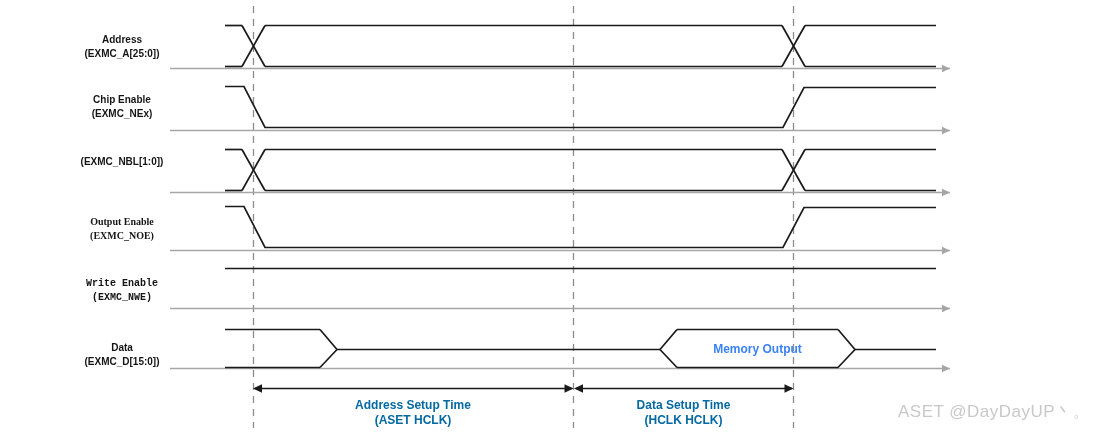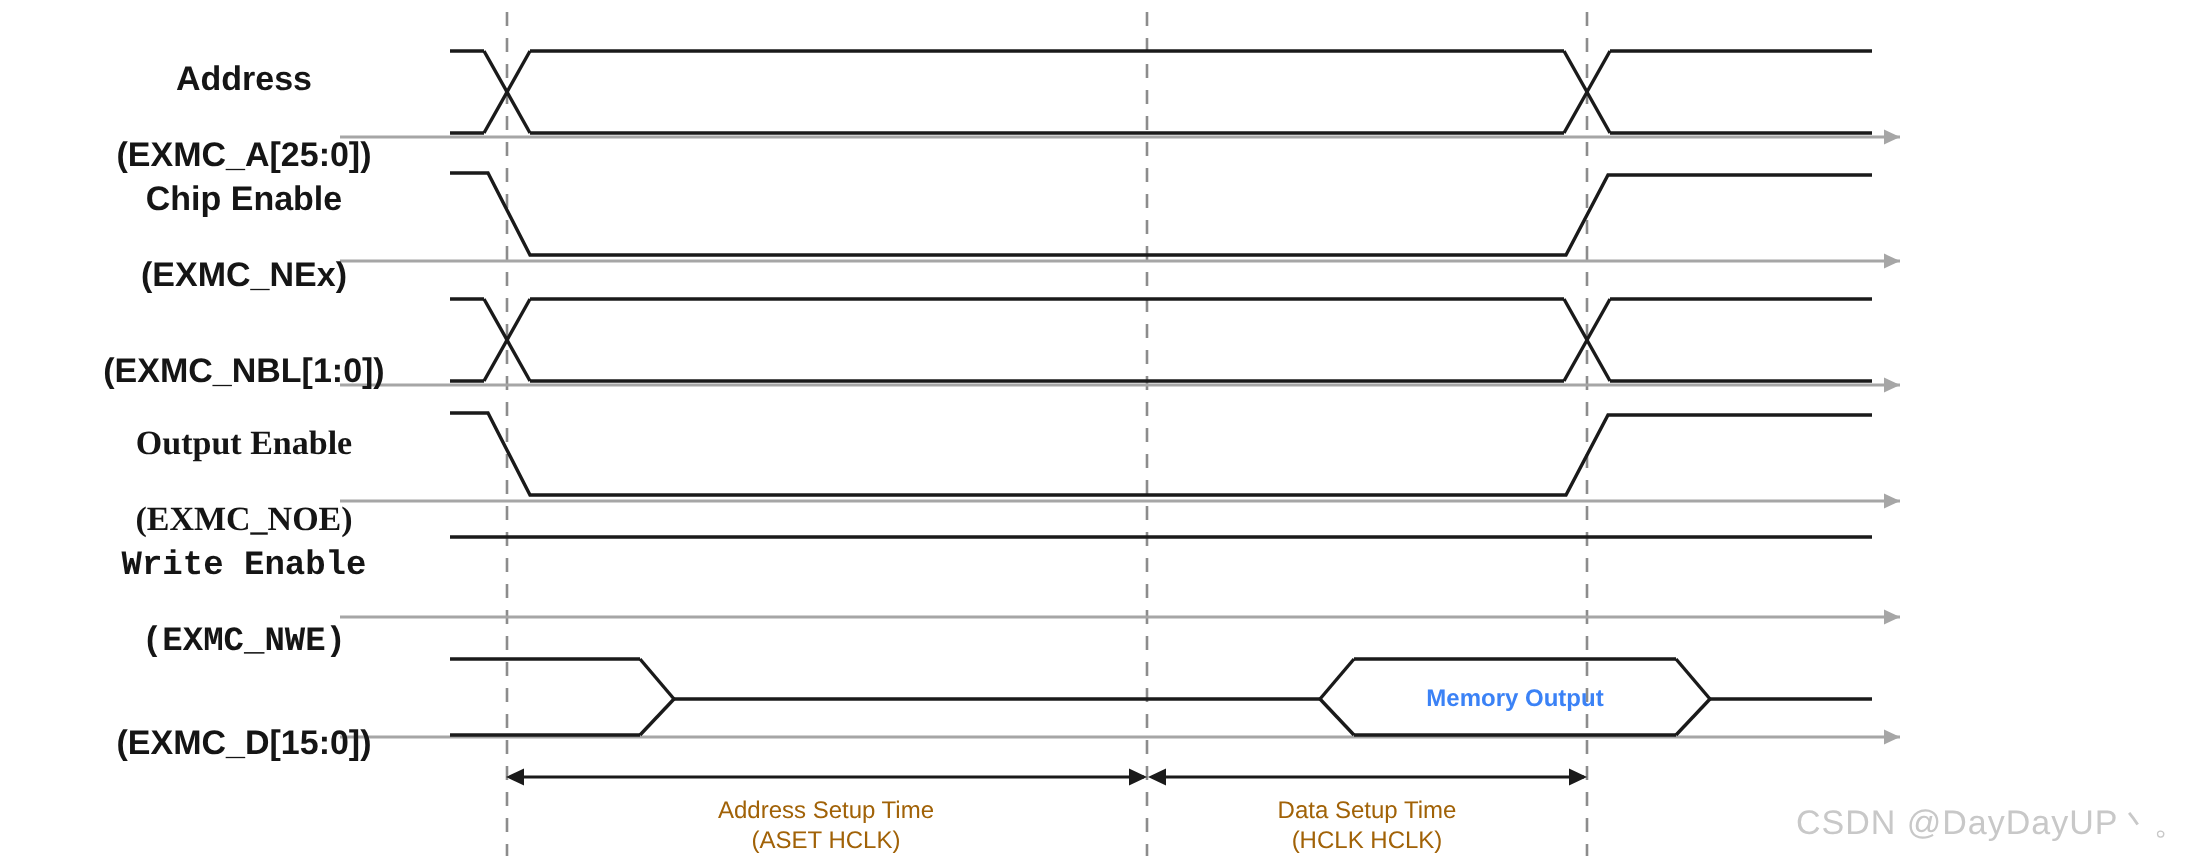--- a/index.html
+++ b/index.html
@@ -1,32 +1,32 @@
 <!DOCTYPE html>
 <html><head>
 <meta charset="utf-8">
 <style>
   html,body{margin:0;padding:0;background:#ffffff;}
   body{width:1100px;height:433px;position:relative;overflow:hidden;
        font-family:"Liberation Sans",sans-serif;}
   #diagram{position:absolute;left:0;top:0;width:1100px;height:433px;}
   .lbl{
     position:absolute;text-align:center;font-weight:bold;color:#151515;
-    font-size:17px;line-height:14px;font-family:"Liberation Sans",sans-serif;
+    font-size:10px;line-height:14px;font-family:"Liberation Sans",sans-serif;
     width:200px;left:22px;
   }
   .lbl .l1{display:block;}
-  .lbl .l2{display:block;margin-top:24px;}
+  .lbl .l2{display:block;}
   .bus-text{
     position:absolute;font-weight:bold;font-size:12px;color:#3b82f6;
     text-align:center;font-family:"Liberation Sans",sans-serif;
   }
   .tm{
-    position:absolute;text-align:center;font-weight:normal;font-size:12px;
-    color:#a16207;line-height:15px;font-family:"Liberation Sans",sans-serif;
+    position:absolute;text-align:center;font-weight:bold;font-size:12px;
+    color:#0369a1;line-height:15px;font-family:"Liberation Sans",sans-serif;
   }
   .wm{
     position:absolute;font-size:17px;color:#c8c8c8;letter-spacing:.5px;
     font-family:"Liberation Sans",sans-serif;white-space:nowrap;
   }
 </style>
 </head>
 <body>
 
 <svg id="diagram" viewBox="0 0 1100 433">
@@ -142,28 +142,29 @@
   <span class="l1">Output Enable</span>
   <span class="l2">(EXMC_NOE)</span>
 </div>
 
 <div class="lbl" style="top:277px;font-family:Liberation Mono, monospace;">
   <span class="l1">Write Enable</span>
   <span class="l2">(EXMC_NWE)</span>
 </div>
 
 <div class="lbl" style="top:341px;">
+  <span class="l1">Data</span>
   <span class="l2">(EXMC_D[15:0])</span>
 </div>
 
 <div class="bus-text" style="left:677px;top:342px;width:161px;">Memory Output</div>
 
 <div class="tm" style="left:253px;top:398px;width:320px;">
   <span class="l1">Address Setup Time</span><br>
   <span class="l2">(ASET HCLK)</span>
 </div>
 
 <div class="tm" style="left:573px;top:398px;width:221px;">
   <span class="l1">Data Setup Time</span><br>
   <span class="l2">(HCLK HCLK)</span>
 </div>
 
-<div class="wm" style="left:898px;top:400px;">CSDN @DayDayUP丶。</div>
+<div class="wm" style="left:898px;top:400px;">ASET @DayDayUP丶。</div>
 
 </body></html>

